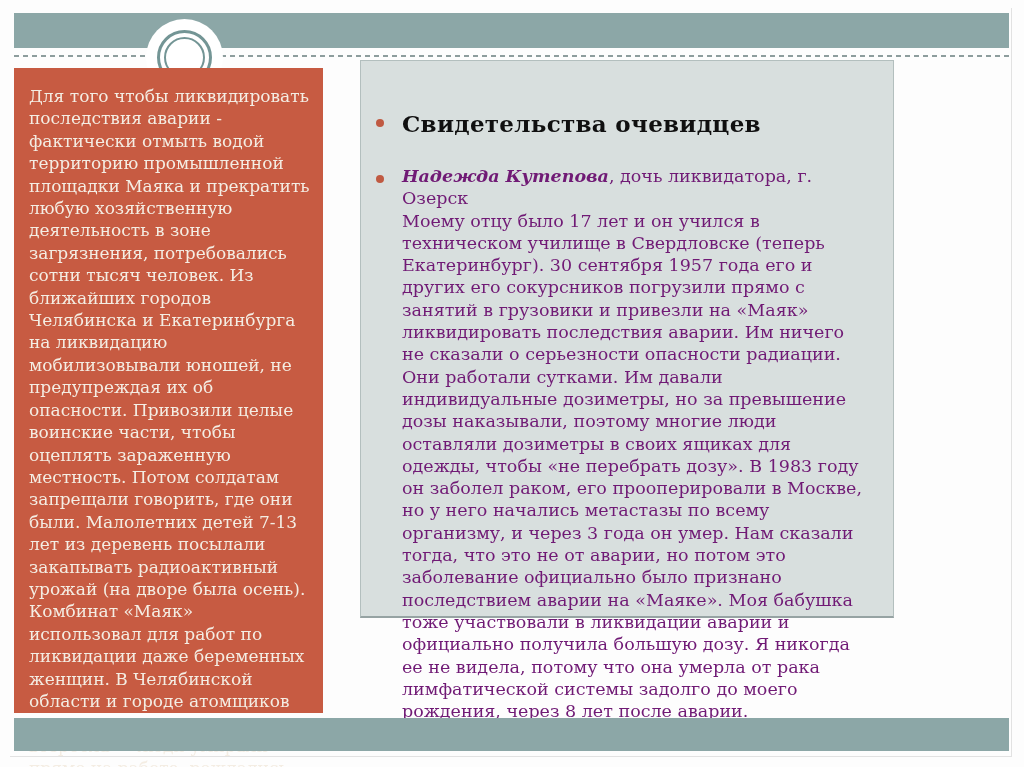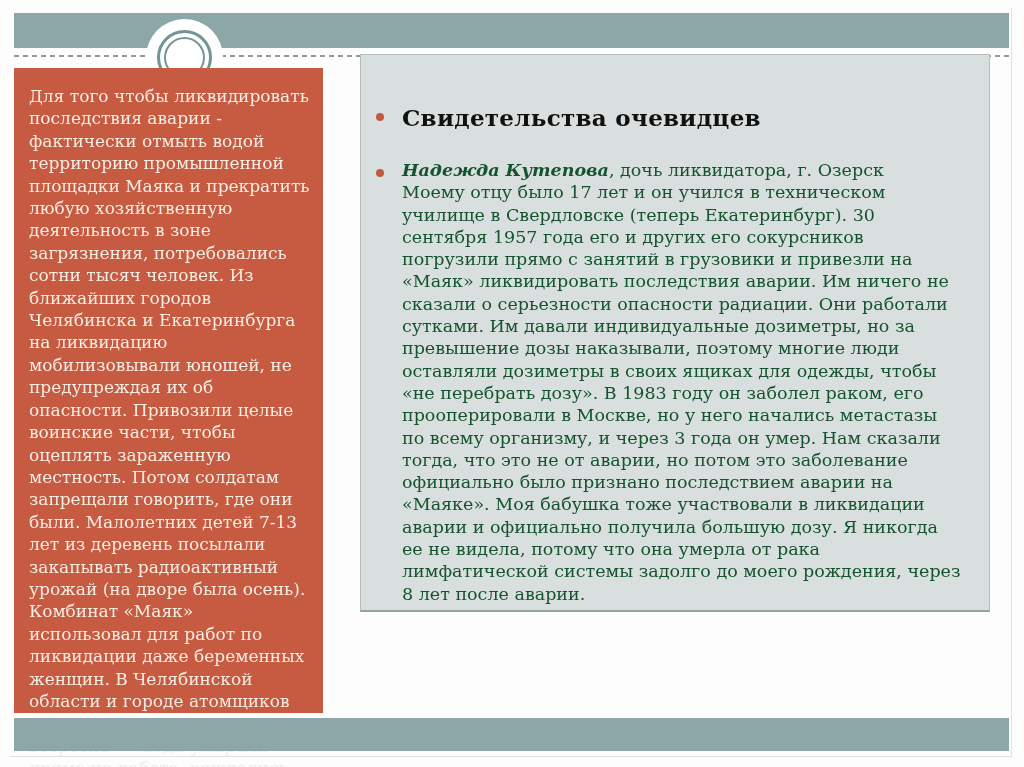--- a/index.html
+++ b/index.html
@@ -35,36 +35,36 @@
   .sidebar{
     position:absolute;left:14px;top:68px;width:309px;height:645px;
     background:#C75B42;box-sizing:border-box;
     padding:17px 12px 0 15px;
   }
   .sidebar p{
     margin:0;color:#F4EDE3;font-size:17px;line-height:22.4px;
   }
 
   .content-box{
-    position:absolute;left:360px;top:54px;width:630px;height:558px;
+    position:absolute;left:360px;top:60px;width:534px;height:558px;
     background:#D8DFDE;box-sizing:border-box;
     border:1px solid #b3bfbe;border-bottom:2px solid #96a3a3;
     padding:48px 28px 0 15px;
   }
   .bullet-item{display:flex;align-items:flex-start;}
   .bullet-item .dot{
     flex:0 0 8px;width:8px;height:8px;border-radius:50%;background:#C05A42;
     margin-top:10px;margin-right:18px;
   }
   .section-heading{
     font-size:23px;font-weight:bold;color:#101010;line-height:30px;letter-spacing:.3px;
   }
   .heading-item{margin-bottom:26px;}
   .body-text{
-    font-size:17.5px;line-height:22.3px;color:#14532d;max-width:575px;
+    font-size:17.5px;line-height:22.3px;color:#701a75;max-width:575px;
   }
   .witness-name{font-weight:bold;font-style:italic;}
 
   .caption{
     position:absolute;left:364px;top:634px;width:628px;
     font-family:"Liberation Serif","DejaVu Serif",serif;
     font-size:21px;line-height:29px;color:#5C6B84;
   }
 </style>
 </head>

